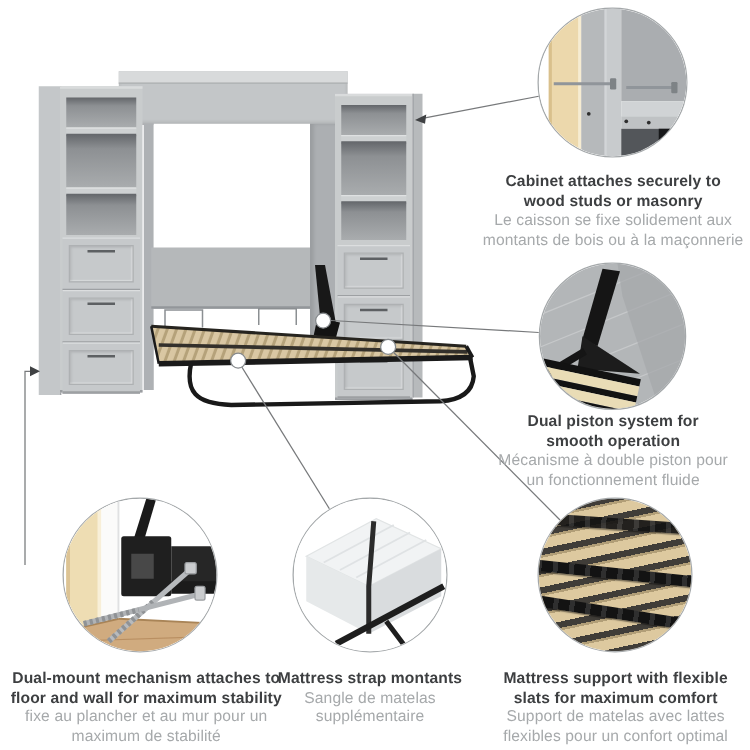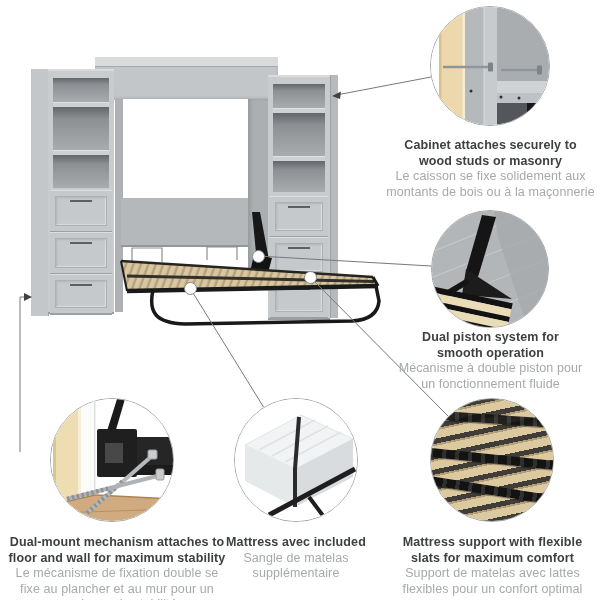--- a/index.html
+++ b/index.html
@@ -285,27 +285,26 @@
   <div class="callout-text t-piston">
     <div class="ct-line">Dual piston system for</div>
     <div class="ct-line">smooth operation</div>
     <div class="ct-sub">Mécanisme à double piston pour</div>
     <div class="ct-sub">un fonctionnement fluide</div>
   </div>
 
   <div class="callout-text t-mount">
     <div class="ct-line">Dual-mount mechanism attaches to</div>
     <div class="ct-line">floor and wall for maximum stability</div>
-    <div class="ct-sub">Le mécanisme de fixation double se</div>
     <div class="ct-sub">fixe au plancher et au mur pour un</div>
     <div class="ct-sub">maximum de stabilité</div>
   </div>
 
   <div class="callout-text t-strap">
-    <div class="ct-line">Mattress avec included</div>
+    <div class="ct-line">Mattress strap montants</div>
     <div class="ct-sub">Sangle de matelas</div>
     <div class="ct-sub">supplémentaire</div>
   </div>
 
   <div class="callout-text t-slats">
     <div class="ct-line">Mattress support with flexible</div>
     <div class="ct-line">slats for maximum comfort</div>
     <div class="ct-sub">Support de matelas avec lattes</div>
     <div class="ct-sub">flexibles pour un confort optimal</div>
   </div>

